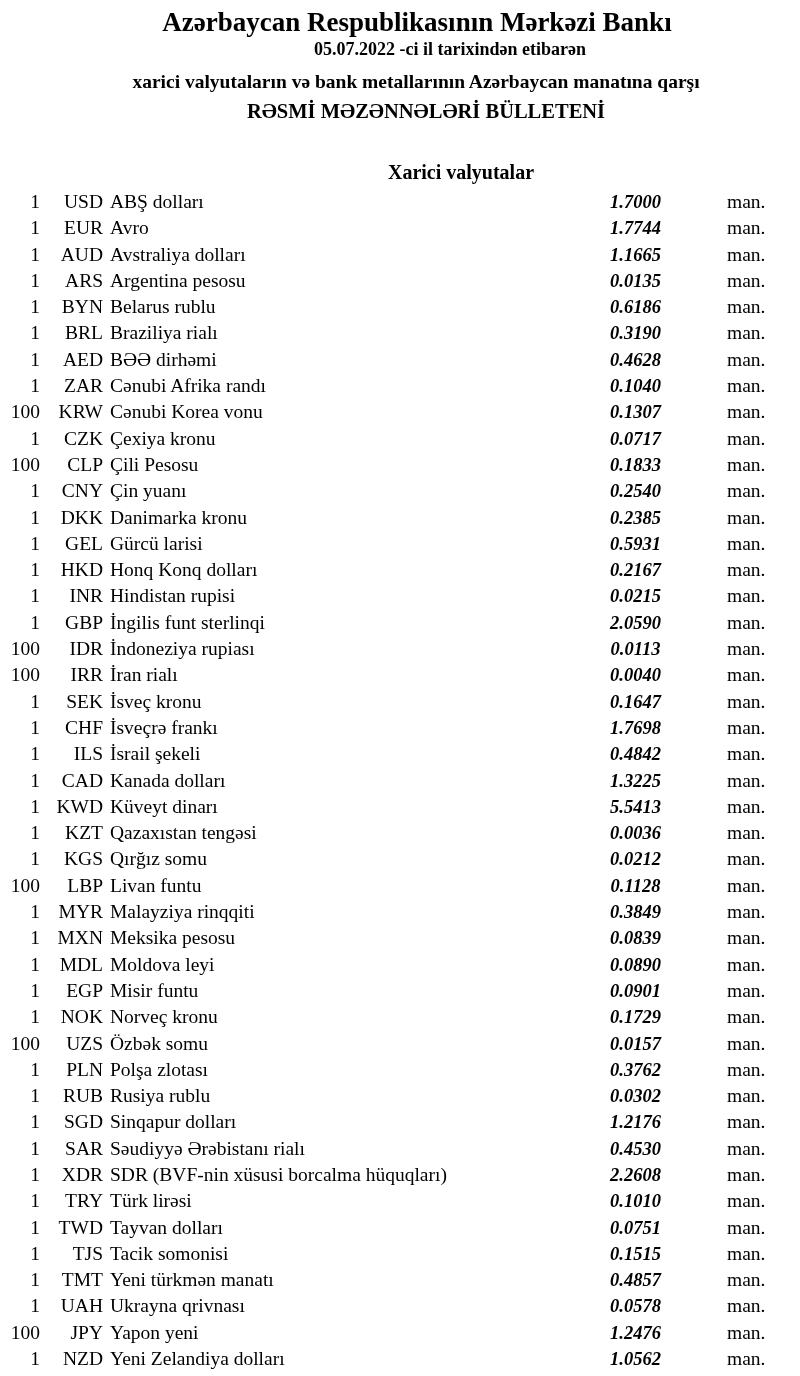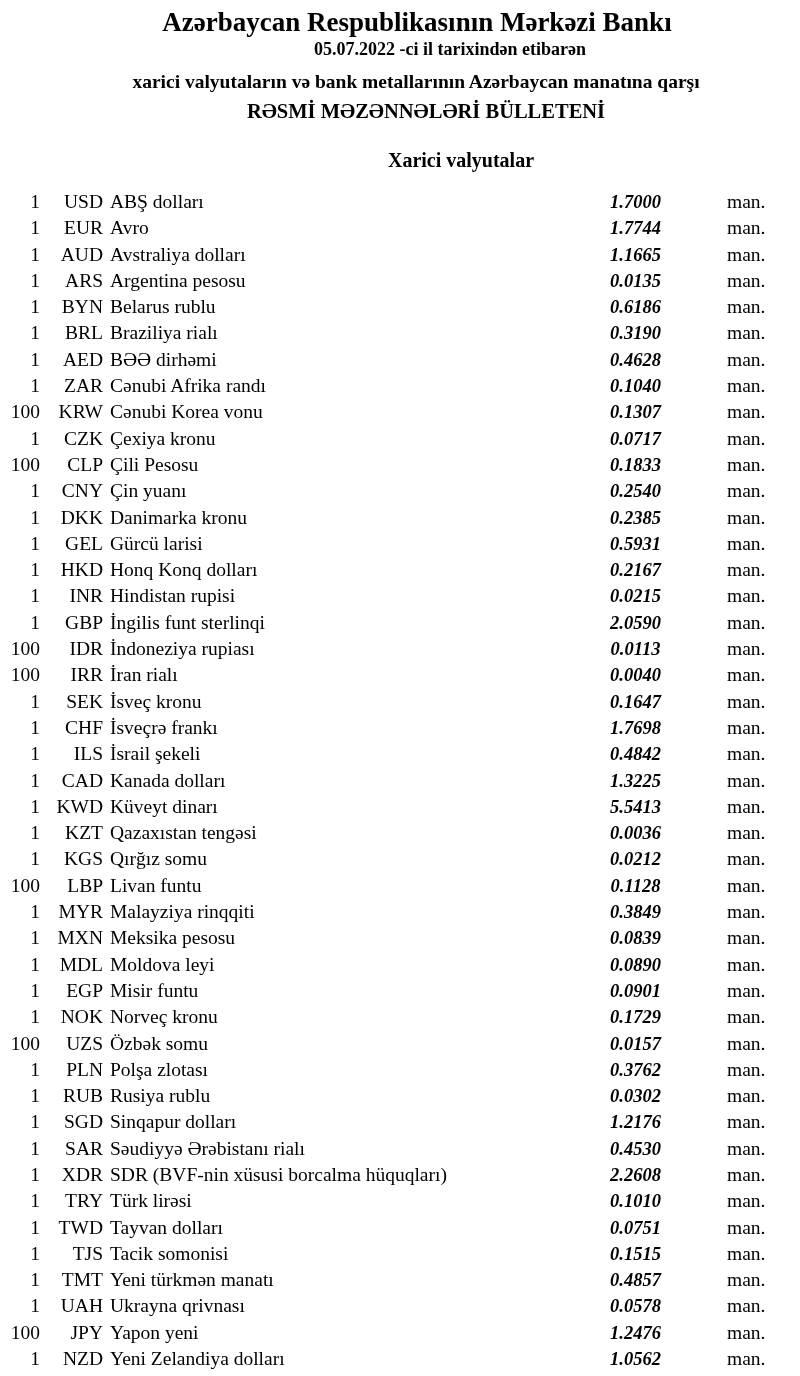--- a/index.html
+++ b/index.html
@@ -22,21 +22,21 @@
     right: 0;
     text-align: center;
     font-weight: bold;
     white-space: nowrap;
     line-height: 1;
   }
   .bank-name    { top: 9px;   font-size: 27px;   padding-left: 34px; }
   .date-line    { top: 40px;  font-size: 18px;   padding-left: 100px; }
   .subtitle     { top: 72px;  font-size: 19.5px; padding-left: 32px; }
   .bulletin     { top: 101px; font-size: 20.5px; padding-left: 52px; }
-  .section-title{ top: 150px; font-size: 20px;   padding-left: 92px; margin-left: 30px; }
+  .section-title{ top: 162px; font-size: 20px;   padding-left: 92px; margin-left: 30px; }
 
   .table {
     position: absolute;
     top: 189px;
     left: 0;
     width: 800px;
   }
   .row {
     position: relative;
     height: 26.3px;

